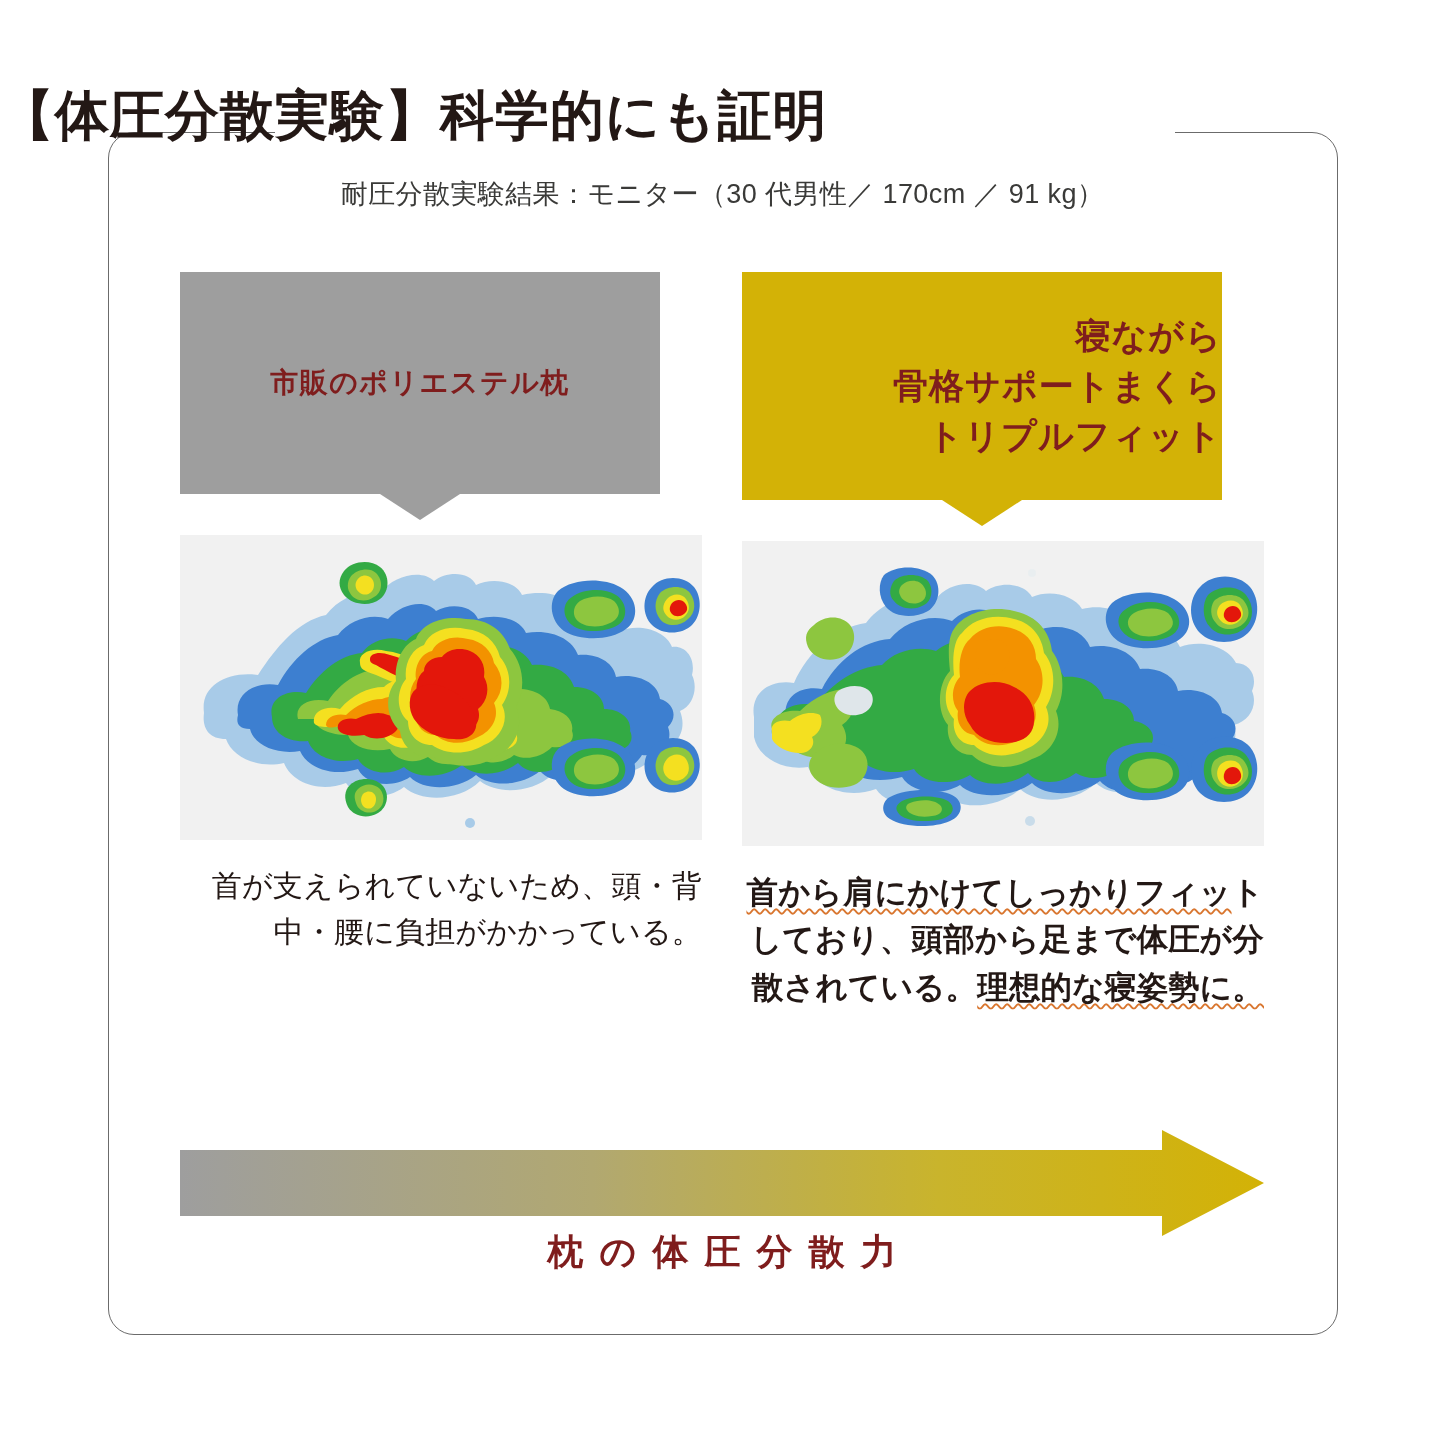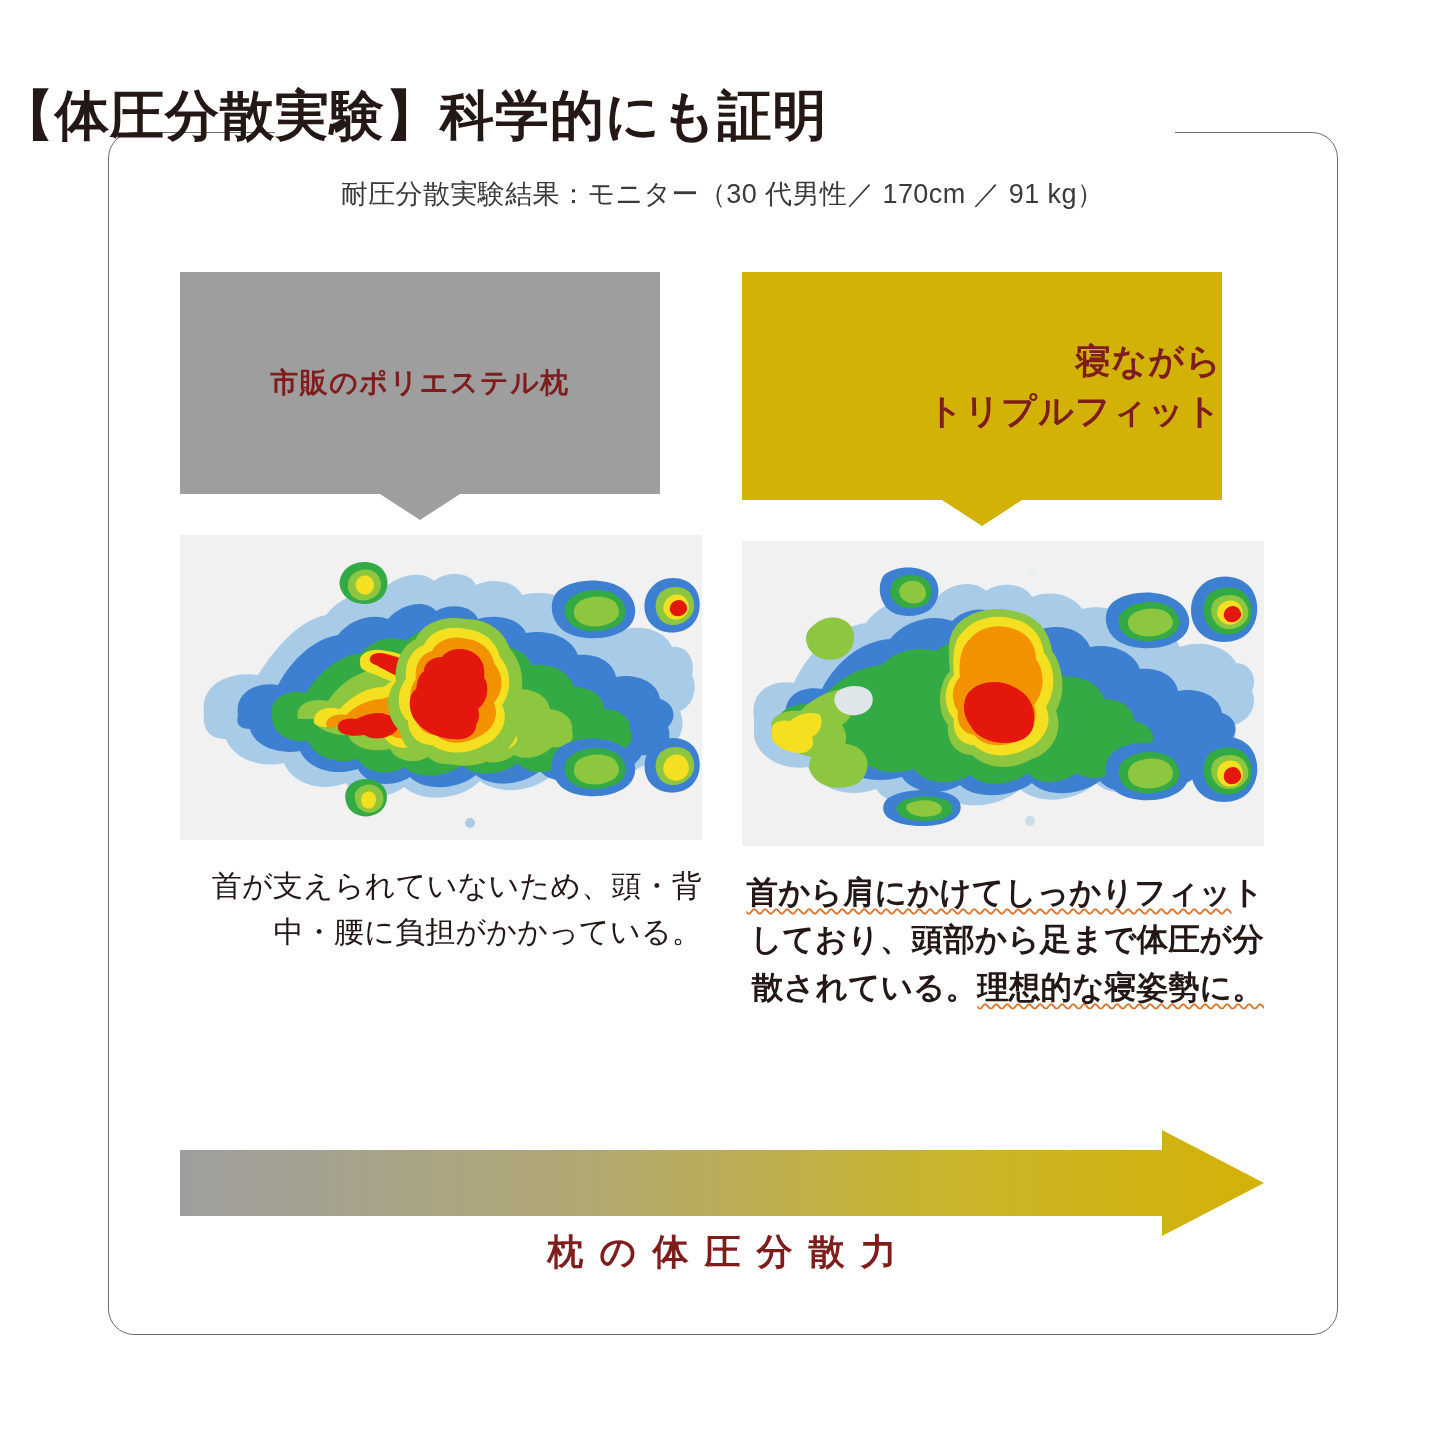--- a/index.html
+++ b/index.html
@@ -248,20 +248,21 @@
   </div>
 
   <div class="caption" id="cap-left">首が支えられていないため、頭・背中・腰に負担がかかっている。</div>
 </div>
 
 <div class="col" id="col-right">
 
   <div class="panel-head" id="head-right">
     <span class="lines">
       <span style="display:block">寝ながら</span>
+      <span style="display:block">骨格サポートまくら</span>
       <span style="display:block">トリプルフィット</span>
     </span>
     <span class="notch"></span>
   </div>
 
   <div class="heat">
     <svg viewBox="0 0 522 305" xmlns="http://www.w3.org/2000/svg" aria-hidden="true">
       <rect width="522" height="305" fill="#f1f1f1"></rect>
       <g stroke="none">
 

